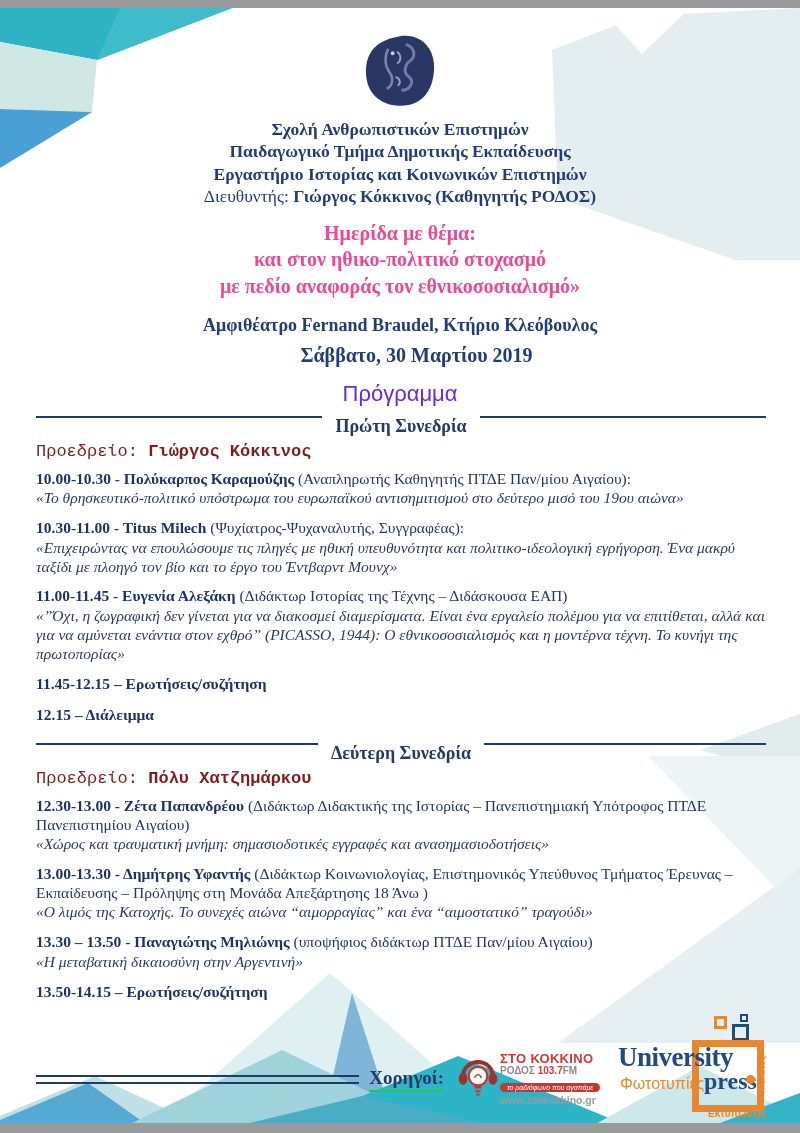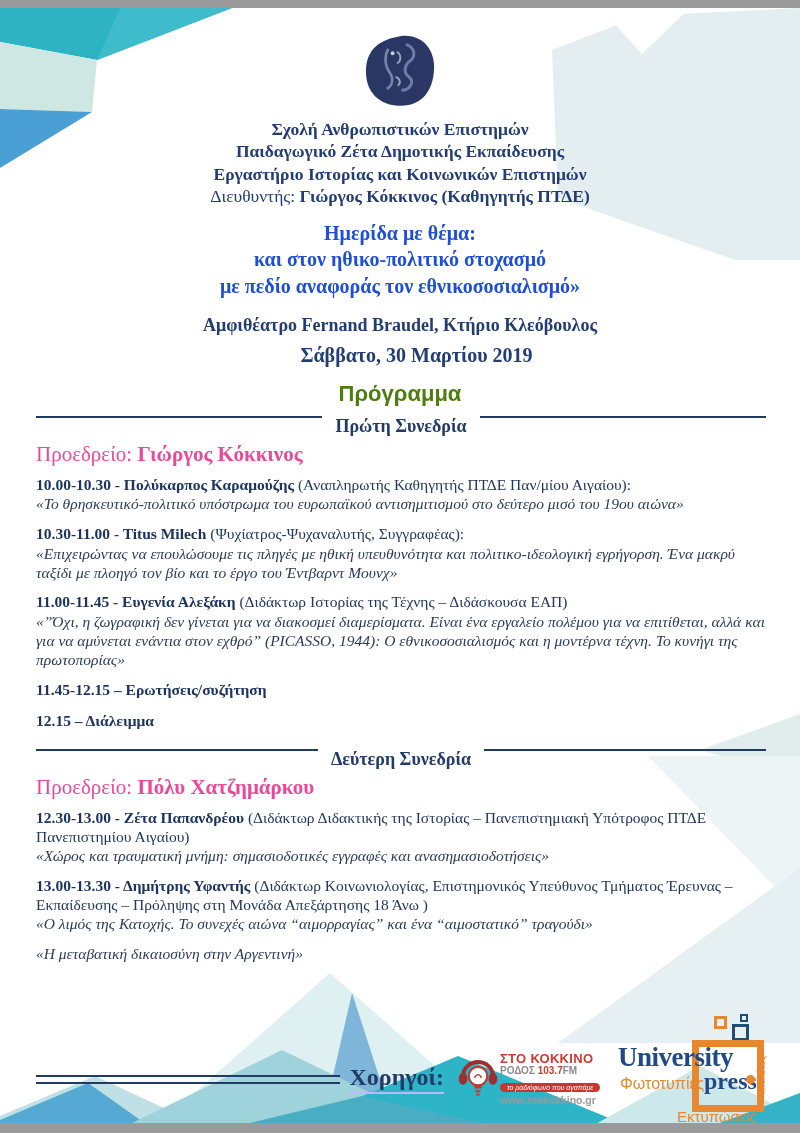--- a/index.html
+++ b/index.html
@@ -11,48 +11,48 @@
   }
   .deco{position:absolute;left:0;top:0;width:800px;height:1133px;pointer-events:none;}
   .content{position:absolute;left:0;top:0;width:800px;height:1133px;}
 
   .seal-wrap{width:74px;margin:26px auto 6px auto;text-align:center;}
 
   .org{ text-align:center; color:#223c74; }
   .org-line{font-size:17.5px;font-weight:bold;line-height:1.28;}
   .org-line .reg{font-weight:normal;}
 
-  .event-title{text-align:center;color:#1d4ed8;font-weight:bold;margin-top:12px;}
+  .event-title{text-align:center;color:#ec4899;font-weight:bold;margin-top:12px;}
   .event-title .t-intro{font-size:20px;line-height:1.3;}
   .event-title .t-line{font-size:20px;line-height:1.35;}
 
   .venue{text-align:center;font-size:18px;font-weight:bold;color:#223c74;margin-top:15px;}
   .date{text-align:center;font-size:20px;font-weight:bold;color:#223c74;margin-top:8px;padding-left:33px;}
   .program-heading{
     text-align:center;font-family:"Liberation Sans","DejaVu Sans",sans-serif;
-    font-size:22px;font-weight:bold;color:#4d7c0f;margin-top:14px;
+    font-size:22px;font-weight:normal;color:#6d28d9;margin-top:14px;
   }
 
   .body-col{padding:0 34px 0 36px;}
   .session-header{display:flex;align-items:flex-start;margin:9px 0 5px 0;}
   .session-header .rule{flex:1;height:2px;background:#223a68;}
   .session-title{font-size:18px;font-weight:bold;color:#223a68;padding:0 13px;white-space:nowrap;}
 
-  .chair{margin:2px 0 9px 0;font-size:21px;color:#ec4899;}
+  .chair{margin:2px 0 9px 0;font-size:17px;color:#7f1d1d;font-family:Liberation Mono, monospace;}
   .entry{margin:0 0 11px 0;}
   .entry-head{margin:0;font-size:15.5px;line-height:1.2;color:#22375f;}
   .entry-head strong{color:#1d3460;}
   .entry-quote{margin:1px 0 0 0;font-size:15.5px;line-height:1.22;font-style:italic;color:#2a3a5c;}
   .entry.solo{margin-bottom:13px;}
 
   .sponsors{position:absolute;left:36px;right:0;top:1020px;display:flex;align-items:center;}
   .double-line{flex:1;height:5px;border-top:2px solid #223a68;border-bottom:2px solid #223a68;margin-top:6px;}
   .sponsors-label{
-    font-size:24px;font-weight:bold;color:#223a68;margin:6px 8px 0 10px;
-    border-bottom:2px solid #c4b5fd;padding-bottom:1px;white-space:nowrap;
+    font-size:19px;font-weight:bold;color:#223a68;margin:6px 8px 0 10px;
+    border-bottom:2px solid #22c55e;padding-bottom:1px;white-space:nowrap;
   }
 
   
   .radio-logo{display:flex;align-items:flex-end;width:152px;margin-left:4px;}
   .radio-text{font-family:"Liberation Sans","DejaVu Sans",sans-serif;line-height:1.05;margin-top:6px;}
   .radio-name{color:#ce3b31;font-weight:bold;font-size:13px;letter-spacing:.3px;}
   .radio-sub{font-size:10px;font-weight:bold;color:#8a8a8a;margin-top:1px;}
   .radio-sub .freq{color:#ce3b31;}
   .radio-badge{
     display:inline-block;background:#c9362e;color:#fff;border-radius:8px;
@@ -63,21 +63,21 @@
   
   .press-logo{position:relative;width:182px;height:96px;margin-left:10px;flex:0 0 auto;
     font-family:"Liberation Sans","DejaVu Sans",sans-serif;}
   .press-frame{position:absolute;left:74px;top:12px;width:58px;height:58px;border:7px solid #e8872e;}
   .press-university{position:absolute;left:0;top:14px;font-family:"Liberation Serif",serif;
     font-size:27px;font-weight:bold;color:#1f4a85;z-index:2;letter-spacing:-.5px;}
   .press-photocopies{position:absolute;left:2px;top:47px;color:#e8872e;font-size:16px;z-index:2;}
   .press-press{position:absolute;left:86px;top:40px;font-family:"Liberation Serif",serif;
     font-size:24px;font-weight:bold;color:#1f4a85;z-index:3;}
   .press-dot{position:absolute;left:128px;top:47px;width:9px;height:9px;border-radius:50%;background:#e8872e;z-index:4;}
-  .press-prints{position:absolute;left:59px;top:80px;color:#e8872e;font-size:15px;}
+  .press-prints{position:absolute;left:90px;top:80px;color:#e8872e;font-size:10px;font-weight:bold;}
   .press-models{position:absolute;left:138px;top:16px;color:#e8872e;font-size:10px;
     writing-mode:vertical-rl;transform:rotate(180deg);height:62px;text-align:center;}
   .sq{position:absolute;box-sizing:border-box;}
   .sq-orange{left:96px;top:-12px;width:13px;height:13px;border:3px solid #e8872e;}
   .sq-navy{left:114px;top:-4px;width:17px;height:17px;border:3px solid #1f4e79;}
   .sq-navy-sm{left:122px;top:-14px;width:8px;height:8px;border:2px solid #1f4e79;}
 </style>
 </head>
 <body>
 
@@ -116,23 +116,23 @@
         <path fill="#2a3765" d="M50 3 C76 -1 97 17 96 47 C95 77 79 98 49 97 C21 96 3 78 4 48 C5 19 25 7 50 3 Z"></path>
         <path fill="none" stroke="#7c88b4" stroke-width="4" opacity="0.85" d="M58 14 C70 18 72 30 64 36 C56 42 54 52 62 58 C70 64 64 76 52 76"></path>
         <path fill="none" stroke="#8d97bf" stroke-width="3.4" opacity="0.8" d="M34 20 C28 32 30 44 36 52 C42 60 40 70 32 74"></path>
         <path fill="none" stroke="#b9c1d9" stroke-width="2.4" opacity="0.8" d="M46 24 C52 28 52 36 46 40 M44 58 C50 60 52 66 47 70"></path>
         <circle cx="40" cy="26" r="2.6" fill="#c9cede"></circle>
       </svg>
     </div>
 
     <div class="org">
       <div class="org-line">Σχολή Ανθρωπιστικών Επιστημών</div>
-      <div class="org-line">Παιδαγωγικό Ζέτα Δημοτικής Εκπαίδευσης</div>
+      <div class="org-line">Παιδαγωγικό Τμήμα Δημοτικής Εκπαίδευσης</div>
       <div class="org-line">Εργαστήριο Ιστορίας και Κοινωνικών Επιστημών</div>
-      <div class="org-line"><span class="reg">Διευθυντής:</span> <strong>Γιώργος Κόκκινος (Καθηγητής ΠΤΔΕ)</strong></div>
+      <div class="org-line"><span class="reg">Διευθυντής:</span> <strong>Γιώργος Κόκκινος (Καθηγητής ΡΟΔΟΣ)</strong></div>
     </div>
 
     <div class="event-title">
       <div class="t-intro">Ημερίδα με θέμα:</div>
       <div class="t-line">και στον ηθικο-πολιτικό στοχασμό</div>
       <div class="t-line">με πεδίο αναφοράς τον εθνικοσοσιαλισμό»</div>
     </div>
 
     <div class="venue">Αμφιθέατρο Fernand Braudel, Κτήριο Κλεόβουλος</div>
     <div class="date">Σάββατο, 30 Μαρτίου 2019</div>
@@ -181,23 +181,27 @@
         <p class="entry-head"><strong>12.30-13.00 - Ζέτα Παπανδρέου</strong><span> (Διδάκτωρ Διδακτικής της Ιστορίας – Πανεπιστημιακή Υπότροφος ΠΤΔΕ Πανεπιστημίου Αιγαίου)</span></p>
         <p class="entry-quote">«Χώρος και τραυματική μνήμη: σημασιοδοτικές εγγραφές και ανασημασιοδοτήσεις»</p>
       </div>
 
       <div class="entry">
         <p class="entry-head"><strong>13.00-13.30 - Δημήτρης Υφαντής</strong><span> (Διδάκτωρ Κοινωνιολογίας, Επιστημονικός Υπεύθυνος Τμήματος Έρευνας – Εκπαίδευσης – Πρόληψης στη Μονάδα Απεξάρτησης 18 Άνω )</span></p>
         <p class="entry-quote">«Ο λιμός της Κατοχής. Το συνεχές αιώνα “αιμορραγίας” και ένα “αιμοστατικό” τραγούδι»</p>
       </div>
 
       <div class="entry">
+        <p class="entry-head"><strong>13.30 – 13.50 - Παναγιώτης Μηλιώνης</strong><span> (υποψήφιος διδάκτωρ ΠΤΔΕ Παν/μίου Αιγαίου)</span></p>
         <p class="entry-quote">«Η μεταβατική δικαιοσύνη στην Αργεντινή»</p>
       </div>
 
+      <div class="entry solo">
+        <p class="entry-head"><strong>13.50-14.15 – Ερωτήσεις/συζήτηση</strong></p>
+      </div>
 
     </div>
 
     <div class="sponsors">
       <div class="double-line"></div>
       <span class="sponsors-label">Χορηγοί:</span>
 
       <div class="radio-logo">
         <svg width="44" height="58" viewBox="0 0 50 62">
           <path d="M8 30 A17 16 0 0 1 42 30" fill="none" stroke="#9e2f2f" stroke-width="4.5"></path>

